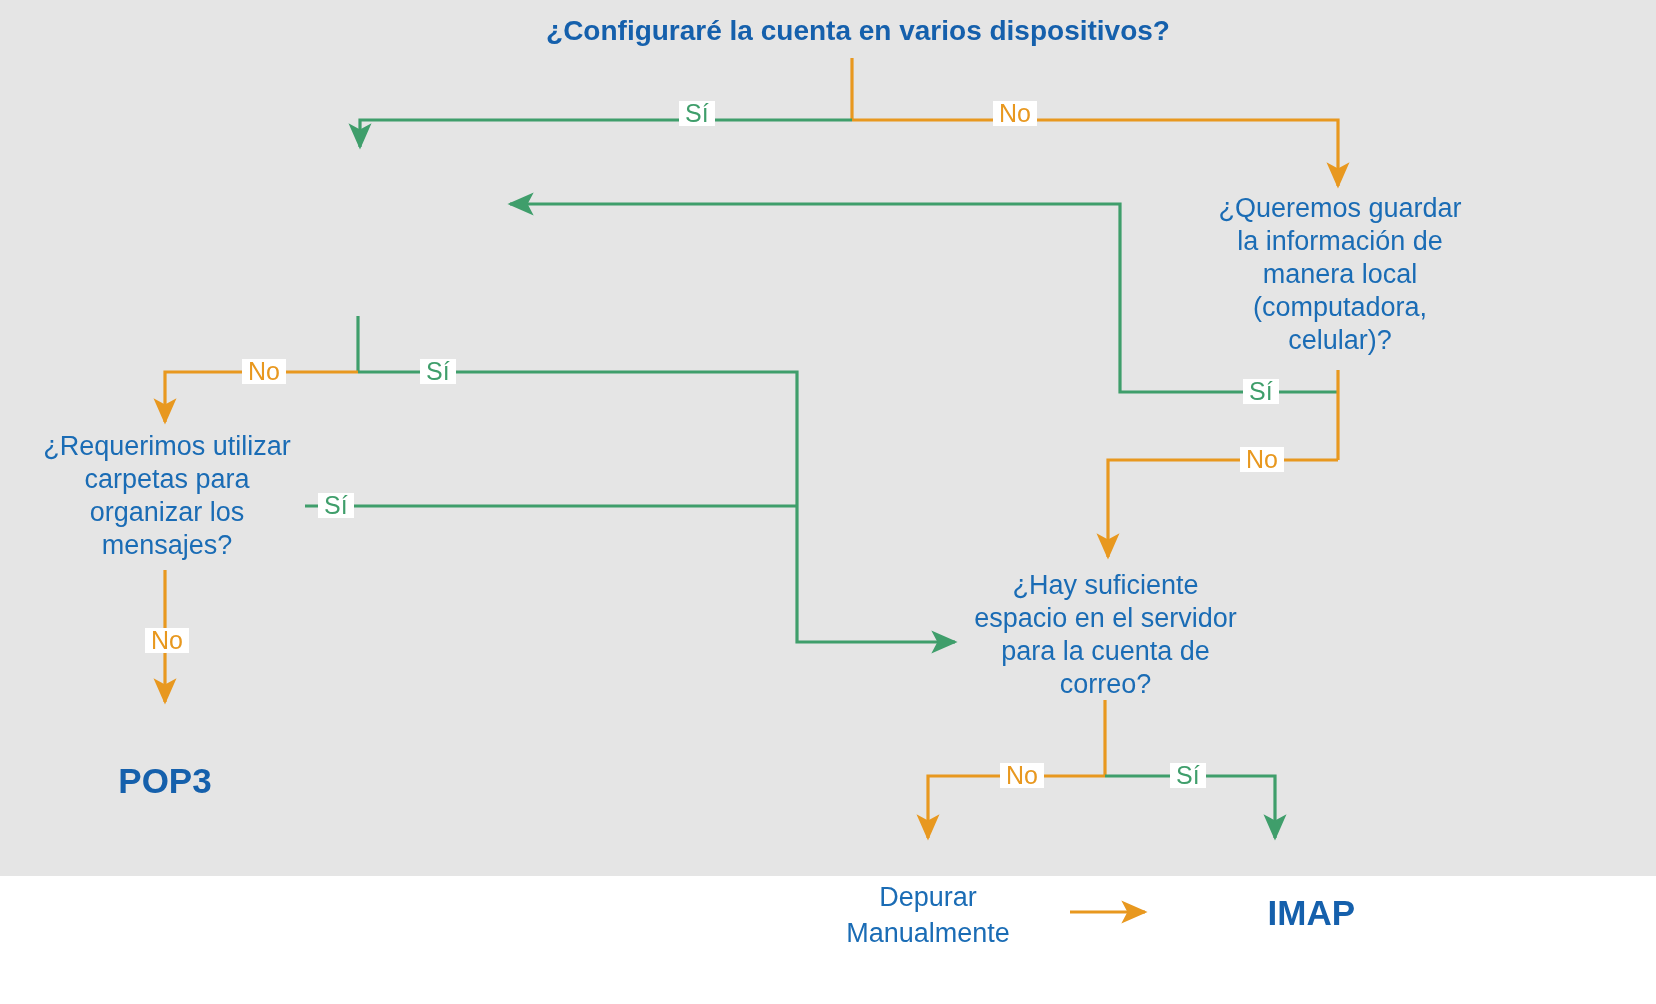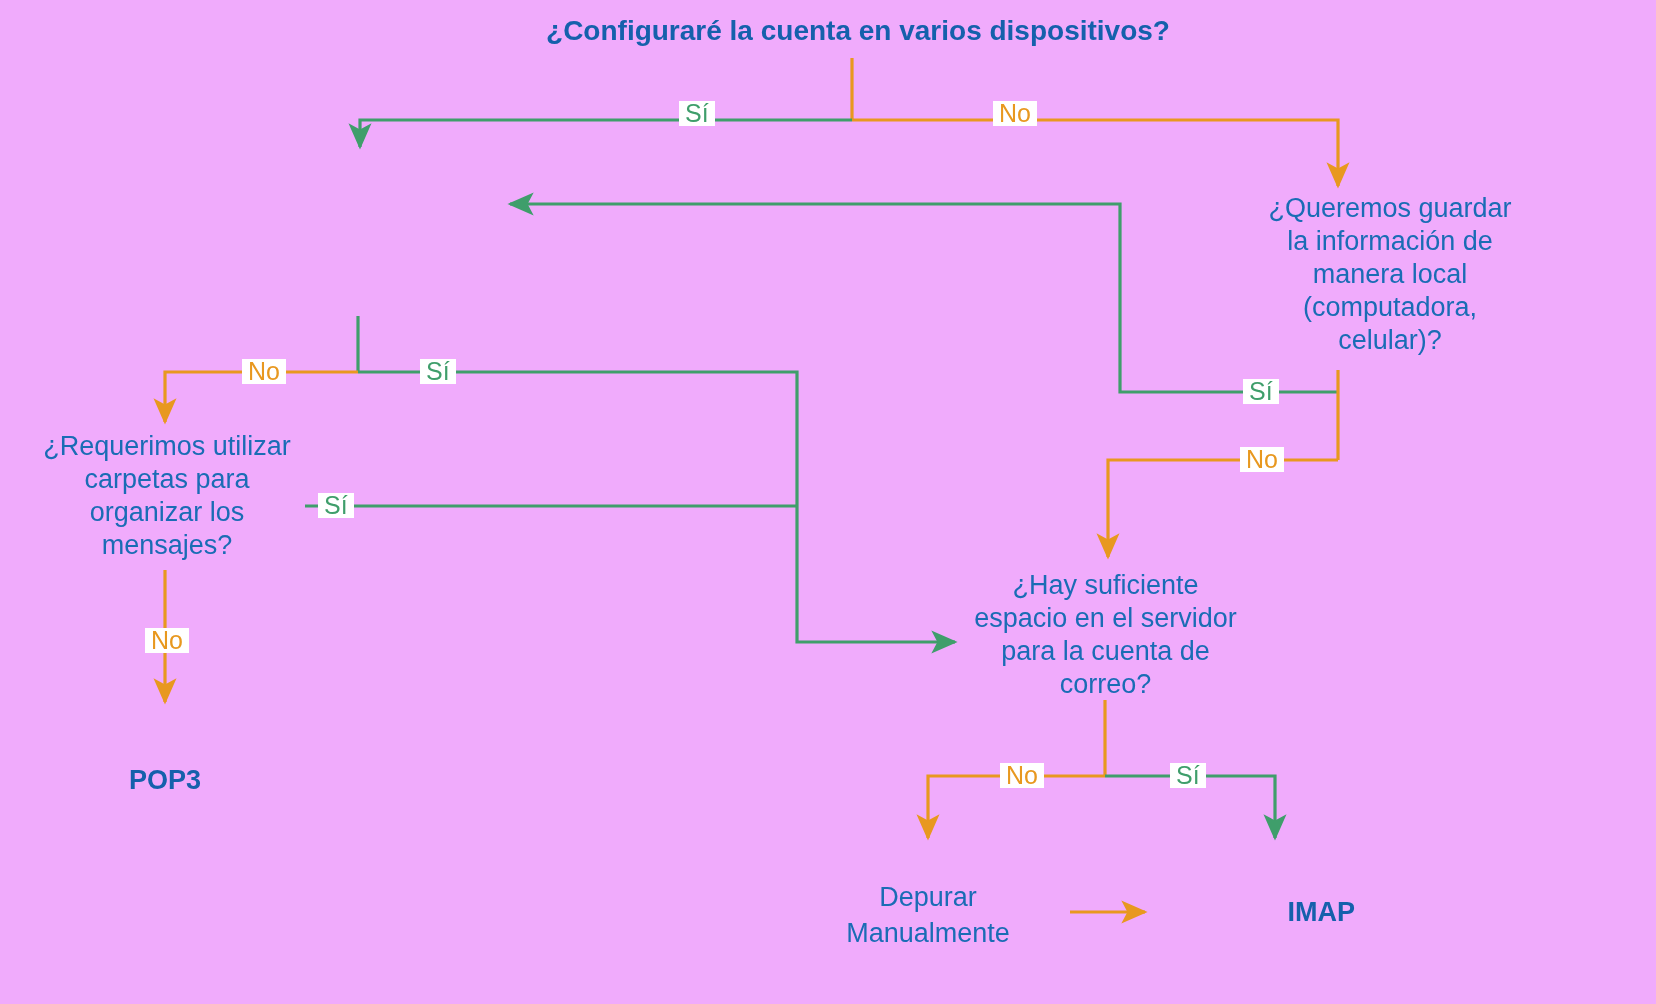--- a/index.html
+++ b/index.html
@@ -9,22 +9,22 @@
   }
   body {
     width: 1656px;
     height: 1004px;
     font-family: "Liberation Sans", sans-serif;
     overflow: hidden;
   }
   #stage {
     position: relative;
     width: 1656px;
-    height: 1004px;
-    background: #f0abfc;
+    height: 876px;
+    background: #e5e5e5;
   }
   #wires {
     position: absolute;
     left: 0;
     top: 0;
     width: 1656px;
     height: 1004px;
   }
   .node {
     position: absolute;
@@ -39,21 +39,21 @@
     color: #1560ac;
     font-size: 28px;
     font-weight: bold;
     line-height: 34px;
     text-align: center;
     white-space: pre-line;
   }
   .terminal {
     position: absolute;
     color: #1560ac;
-    font-size: 27px;
+    font-size: 35px;
     font-weight: bold;
     line-height: 33px;
     text-align: center;
     white-space: pre-line;
   }
   .plainterm {
     position: absolute;
     color: #1a6cb5;
     font-size: 27px;
     font-weight: normal;
@@ -118,21 +118,21 @@
 
       <path d="M1105,776 L1275,776 L1275,838" stroke="#3f9e6b" marker-end="url(#arrGreen)"></path>
 
       <path d="M1070,912 L1145,912" stroke="#e8981f" marker-end="url(#arrOrange)"></path>
     </g>
   </svg>
 
   <div class="title" style="left:508px; top:14px; width:700px;">¿Configuraré la cuenta en varios dispositivos?</div>
 
 
-  <div class="node" style="left:1245px; top:192px; width:290px;">¿Queremos guardar
+  <div class="node" style="left:1195px; top:192px; width:290px;">¿Queremos guardar
 la información de
 manera local
 (computadora,
 celular)?</div>
 
   <div class="node" style="left:948px; top:569px; width:315px;">¿Hay suficiente
 espacio en el servidor
 para la cuenta de
 correo?</div>
 

